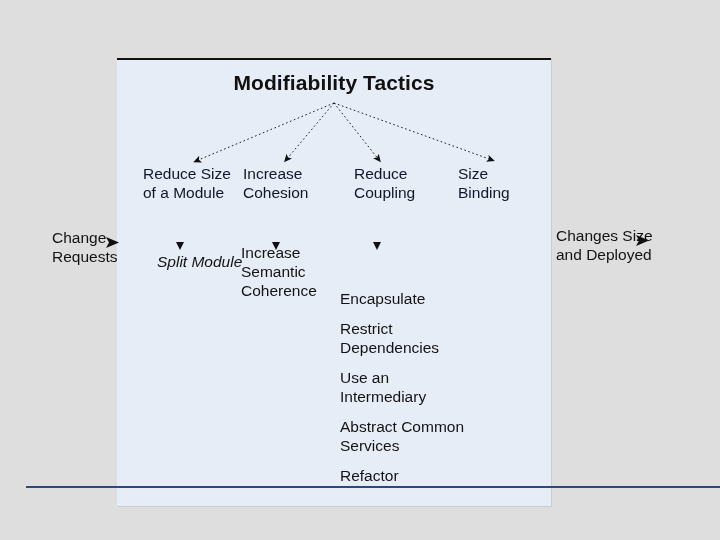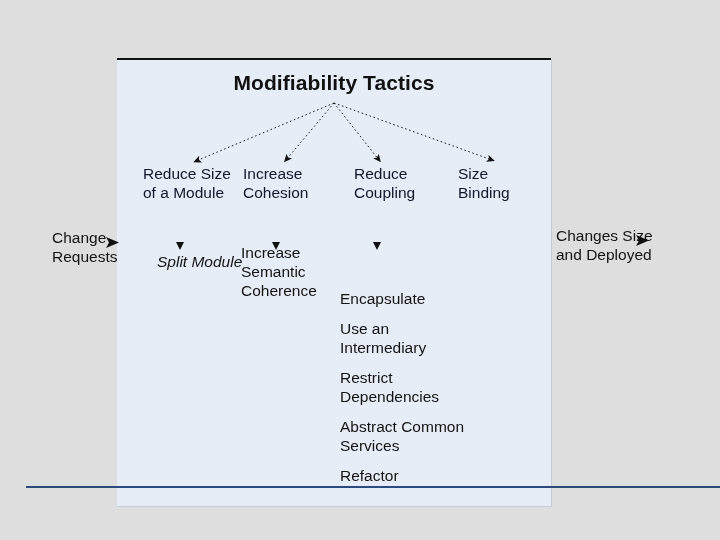--- a/index.html
+++ b/index.html
@@ -170,24 +170,24 @@
     </div>
 
     <div class="tactic-col" id="col-semantic">
       <div class="tactic-item">Increase
 Semantic
 Coherence</div>
     </div>
 
     <div class="tactic-col" id="col-encaps">
       <div class="tactic-item">Encapsulate</div>
+      <div class="tactic-item">Restrict
+Dependencies</div>
       <div class="tactic-item">Use an
 Intermediary</div>
-      <div class="tactic-item">Restrict
-Dependencies</div>
       <div class="tactic-item">Abstract Common
 Services</div>
       <div class="tactic-item">Refactor</div>
     </div>
   </div>
 
   <div class="outside-label" id="label-change-requests">Change
 Requests</div>
 
   <svg class="edge-arrow" id="arrow-in" width="16" height="14">

